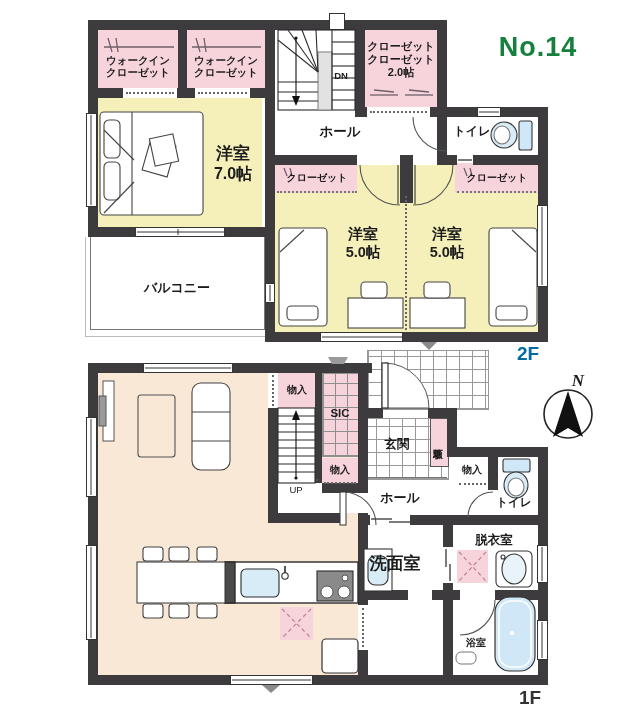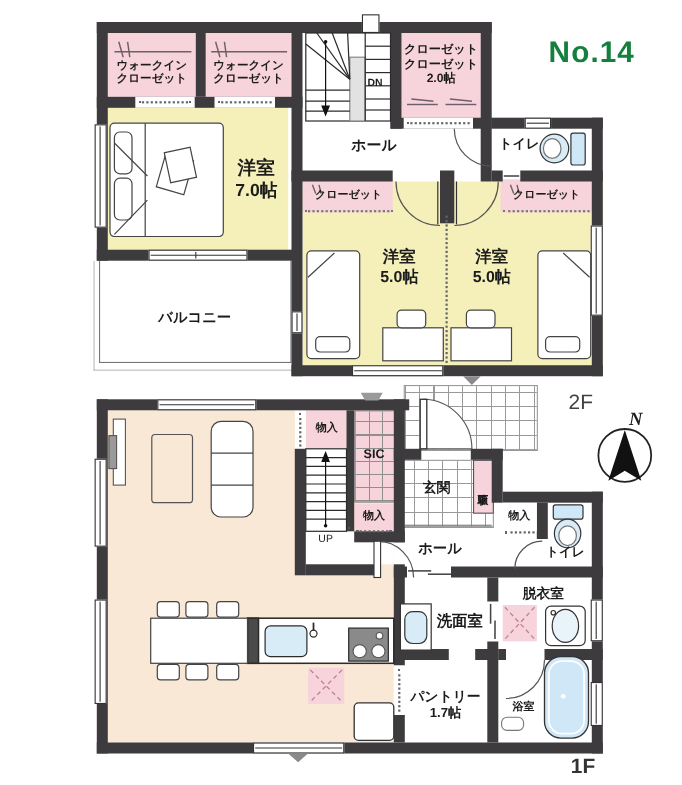--- a/index.html
+++ b/index.html
@@ -332,21 +332,21 @@
     </g>
     <rect x="138" y="395" width="37" height="62" rx="3" fill="none" stroke="#555" stroke-width="1.1"></rect>
 
     <g>
       <circle cx="568" cy="414" r="24" fill="#fff" stroke="#222" stroke-width="1.6"></circle>
       <polygon points="568,391 583,437 568,428 553,437" fill="#111"></polygon>
     </g>
   </svg>
 
   <div class="t" style="left:538px;top:48px;font-size:27px;font-weight:600;color:#15803d;letter-spacing:1px">No.14</div>
-  <div class="t" style="left:528px;top:367px;font-size:19px;font-weight:400;color:#404040">2F</div>
+  <div class="t" style="left:528px;top:354px;font-size:19px;font-weight:700;color:#0369a1">2F</div>
   <div class="t" style="left:530px;top:698px;font-size:19px;font-weight:600;color:#333">1F</div>
 
   <div class="t" style="left:138px;top:66px;font-size:10.5px">
     <span>ウォークイン</span><br><span>クローゼット</span>
   </div>
   <div class="t" style="left:226px;top:66px;font-size:10.5px">
     <span>ウォークイン</span><br><span>クローゼット</span>
   </div>
   <div class="t" style="left:401px;top:59px;font-size:11px">
     <span>クローゼット</span><br><span>クローゼット</span><br><span>2.0帖</span>
@@ -369,21 +369,18 @@
 
   <div class="t" style="left:297px;top:390px;font-size:10px">物入</div>
   <div class="t" style="left:340px;top:414px;font-size:11.5px">SIC</div>
   <div class="t" style="left:340px;top:470px;font-size:10px">物入</div>
   <div class="t" style="left:472px;top:470px;font-size:10px">物入</div>
   <div class="t" style="left:296px;top:490px;font-size:9.5px;font-weight:400">UP</div>
   <div class="t" style="left:397px;top:444px;font-size:12.5px">玄関</div>
   <div class="a" style="left:429px;top:419px;width:19px;height:46px;writing-mode:vertical-rl;text-orientation:upright;font-size:9.5px;font-weight:700;text-align:center;line-height:19px">下駄箱</div>
   <div class="t" style="left:400px;top:498px;font-size:13px">ホール</div>
   <div class="t" style="left:514px;top:503px;font-size:11.5px">トイレ</div>
-  <div class="t" style="left:418px;top:564px;font-size:14px">洗面室</div>
+  <div class="t" style="left:395px;top:564px;font-size:17px">洗面室</div>
   <div class="t" style="left:494px;top:540px;font-size:12.5px">脱衣室</div>
-  <div class="t" style="left:405px;top:641px;font-size:12.5px">
-    <span>パントリー</span><br><span style="font-size:12px">1.7帖</span>
-  </div>
   <div class="t" style="left:476px;top:643px;font-size:10px">浴室</div>
   <div class="t" style="left:578px;top:381px;font-size:17px;font-style:italic;font-family:'Liberation Serif',serif">N</div>
 
 </div>
 
 </body></html>

